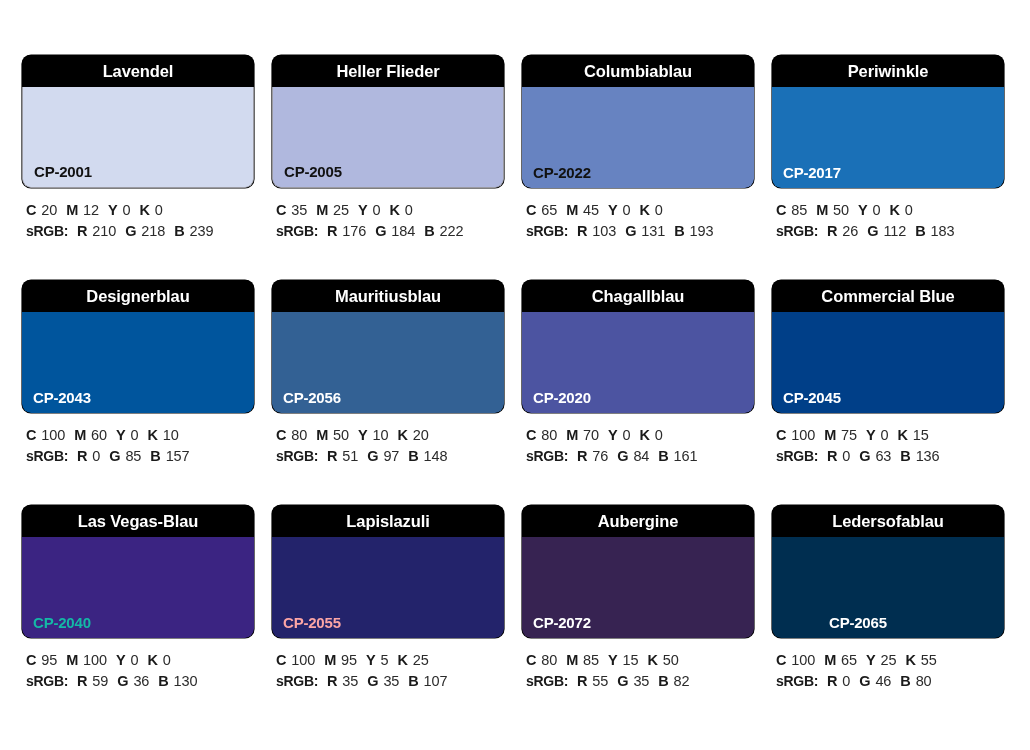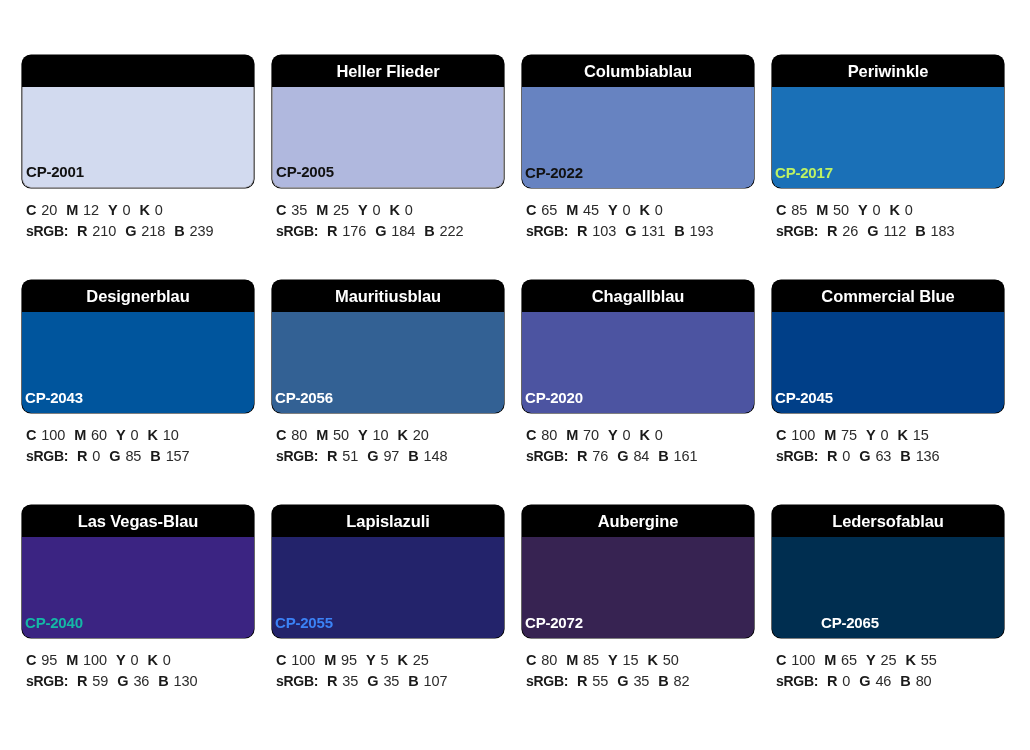--- a/index.html
+++ b/index.html
@@ -58,21 +58,21 @@
     border-bottom-right-radius: 9px;
   }
 
   .swatch-body.bordered {
     border: 0.8px solid #9a9aa2;
     border-top: none;
   }
 
   .swatch-code {
     position: absolute;
-    left: 3px;
+    left: 11px;
     bottom: 8px;
     font-size: 15px;
     font-weight: bold;
     letter-spacing: -0.2px;
     line-height: 1;
   }
 
   .specs {
     margin-top: 12px;
     padding-left: 4px;
@@ -104,20 +104,21 @@
 
   .sp { display: inline-block; width: 5px; }
   .gap { display: inline-block; width: 9px; }
 </style>
 </head>
 <body>
 
 <div id="grid">
     <div class="card">
       <div class="swatch">
+        <div class="swatch-header">Lavendel</div>
         <div class="swatch-body bordered" style="background: rgb(210, 218, 239);">
           <div class="swatch-code" style="color: rgb(17, 17, 17);">CP-2001</div>
         </div>
       </div>
       <div class="specs">
         <div class="spec-line"><span class="k">C</span><span class="sp"></span><span class="v">20</span><span class="gap"></span><span class="k">M</span><span class="sp"></span><span class="v">12</span><span class="gap"></span><span class="k">Y</span><span class="sp"></span><span class="v">0</span><span class="gap"></span><span class="k">K</span><span class="sp"></span><span class="v">0</span></div>
         <div class="spec-line"><span class="srgb-label">sRGB:</span><span class="gap"></span><span class="k">R</span><span class="sp"></span><span class="v">210</span><span class="gap"></span><span class="k">G</span><span class="sp"></span><span class="v">218</span><span class="gap"></span><span class="k">B</span><span class="sp"></span><span class="v">239</span></div>
       </div>
     </div>
     <div class="card">
@@ -141,21 +142,21 @@
       </div>
       <div class="specs">
         <div class="spec-line"><span class="k">C</span><span class="sp"></span><span class="v">65</span><span class="gap"></span><span class="k">M</span><span class="sp"></span><span class="v">45</span><span class="gap"></span><span class="k">Y</span><span class="sp"></span><span class="v">0</span><span class="gap"></span><span class="k">K</span><span class="sp"></span><span class="v">0</span></div>
         <div class="spec-line"><span class="srgb-label">sRGB:</span><span class="gap"></span><span class="k">R</span><span class="sp"></span><span class="v">103</span><span class="gap"></span><span class="k">G</span><span class="sp"></span><span class="v">131</span><span class="gap"></span><span class="k">B</span><span class="sp"></span><span class="v">193</span></div>
       </div>
     </div>
     <div class="card">
       <div class="swatch">
         <div class="swatch-header">Periwinkle</div>
         <div class="swatch-body" style="background: rgb(26, 112, 183);">
-          <div class="swatch-code" style="color: #bef264;">CP-2017</div>
+          <div class="swatch-code" style="color: #ffffff;">CP-2017</div>
         </div>
       </div>
       <div class="specs">
         <div class="spec-line"><span class="k">C</span><span class="sp"></span><span class="v">85</span><span class="gap"></span><span class="k">M</span><span class="sp"></span><span class="v">50</span><span class="gap"></span><span class="k">Y</span><span class="sp"></span><span class="v">0</span><span class="gap"></span><span class="k">K</span><span class="sp"></span><span class="v">0</span></div>
         <div class="spec-line"><span class="srgb-label">sRGB:</span><span class="gap"></span><span class="k">R</span><span class="sp"></span><span class="v">26</span><span class="gap"></span><span class="k">G</span><span class="sp"></span><span class="v">112</span><span class="gap"></span><span class="k">B</span><span class="sp"></span><span class="v">183</span></div>
       </div>
     </div>
     <div class="card">
       <div class="swatch">
         <div class="swatch-header">Designerblau</div>
@@ -213,21 +214,21 @@
       </div>
       <div class="specs">
         <div class="spec-line"><span class="k">C</span><span class="sp"></span><span class="v">95</span><span class="gap"></span><span class="k">M</span><span class="sp"></span><span class="v">100</span><span class="gap"></span><span class="k">Y</span><span class="sp"></span><span class="v">0</span><span class="gap"></span><span class="k">K</span><span class="sp"></span><span class="v">0</span></div>
         <div class="spec-line"><span class="srgb-label">sRGB:</span><span class="gap"></span><span class="k">R</span><span class="sp"></span><span class="v">59</span><span class="gap"></span><span class="k">G</span><span class="sp"></span><span class="v">36</span><span class="gap"></span><span class="k">B</span><span class="sp"></span><span class="v">130</span></div>
       </div>
     </div>
     <div class="card">
       <div class="swatch">
         <div class="swatch-header">Lapislazuli</div>
         <div class="swatch-body" style="background: rgb(35, 35, 107);">
-          <div class="swatch-code" style="color: #3b82f6;">CP-2055</div>
+          <div class="swatch-code" style="color: #fca5a5;">CP-2055</div>
         </div>
       </div>
       <div class="specs">
         <div class="spec-line"><span class="k">C</span><span class="sp"></span><span class="v">100</span><span class="gap"></span><span class="k">M</span><span class="sp"></span><span class="v">95</span><span class="gap"></span><span class="k">Y</span><span class="sp"></span><span class="v">5</span><span class="gap"></span><span class="k">K</span><span class="sp"></span><span class="v">25</span></div>
         <div class="spec-line"><span class="srgb-label">sRGB:</span><span class="gap"></span><span class="k">R</span><span class="sp"></span><span class="v">35</span><span class="gap"></span><span class="k">G</span><span class="sp"></span><span class="v">35</span><span class="gap"></span><span class="k">B</span><span class="sp"></span><span class="v">107</span></div>
       </div>
     </div>
     <div class="card">
       <div class="swatch">
         <div class="swatch-header">Aubergine</div>

